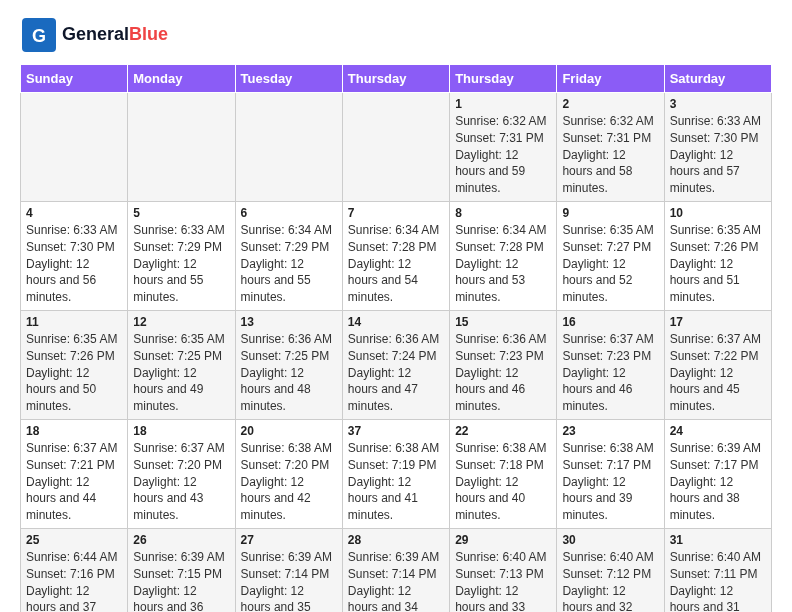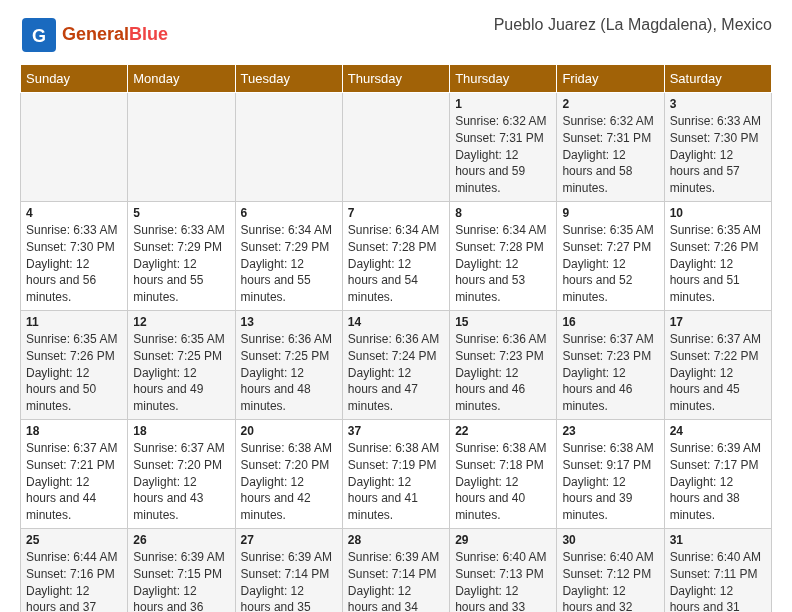--- a/index.html
+++ b/index.html
@@ -36,24 +36,24 @@
     .title-block h2 {
       font-size: 16px;
       font-weight: normal;
       color: #444;
     }
     table {
       width: 100%;
       border-collapse: collapse;
     }
     thead tr th {
-      background: #a16207;
+      background: #8b5cf6;
       color: #fff;
       font-size: 13px;
-      font-weight: normal;
+      font-weight: bold;
       padding: 6px 5px;
       text-align: left;
       border: 1px solid #fff;
     }
     tbody tr td {
       border: 1px solid #ccc;
       vertical-align: top;
       padding: 4px 5px;
       font-size: 10.5px;
       color: #222;
@@ -93,26 +93,25 @@
 
 <div class="page">
   <div class="header">
     <div class="logo">
       <div style="display:flex;align-items:center;gap:4px;">
         <svg class="logo-svg" width="38" height="38" viewBox="0 0 38 38">
           <rect x="2" y="2" width="34" height="34" rx="4" fill="#1a6abf"></rect>
           <text x="19" y="26" text-anchor="middle" fill="white" font-size="18" font-weight="bold" font-family="Arial">G</text>
         </svg>
         <div style="font-size:18px;font-weight:bold;line-height:1.1;">
-          <span style="color:#c2410c;">General</span><span style="color:#ef4444;">Blue</span>
+          <span style="color:#0f172a;">General</span><span style="color:#ef4444;">Blue</span>
         </div>
       </div>
     </div>
     <div class="title-block">
-      <h2>Pueblo Juarez (La Magdalena), Mexico</h2>
     </div>
   </div>
 
   <table>
     <thead>
       <tr>
       <th>Sunday</th>
           <th>Monday</th>
           <th>Tuesday</th>
           <th>Thursday</th>
@@ -261,21 +260,21 @@
           </td>
           <td>
             <span class="day-number">22</span>
             <div class="day-info">Sunrise: 6:38 AM
 Sunset: 7:18 PM
 Daylight: 12 hours and 40 minutes.</div>
           </td>
           <td>
             <span class="day-number">23</span>
             <div class="day-info">Sunrise: 6:38 AM
-Sunset: 9:17 PM
+Sunset: 7:17 PM
 Daylight: 12 hours and 39 minutes.</div>
           </td>
           <td>
             <span class="day-number">24</span>
             <div class="day-info">Sunrise: 6:39 AM
 Sunset: 7:17 PM
 Daylight: 12 hours and 38 minutes.</div>
           </td>
         </tr>
         <tr>

